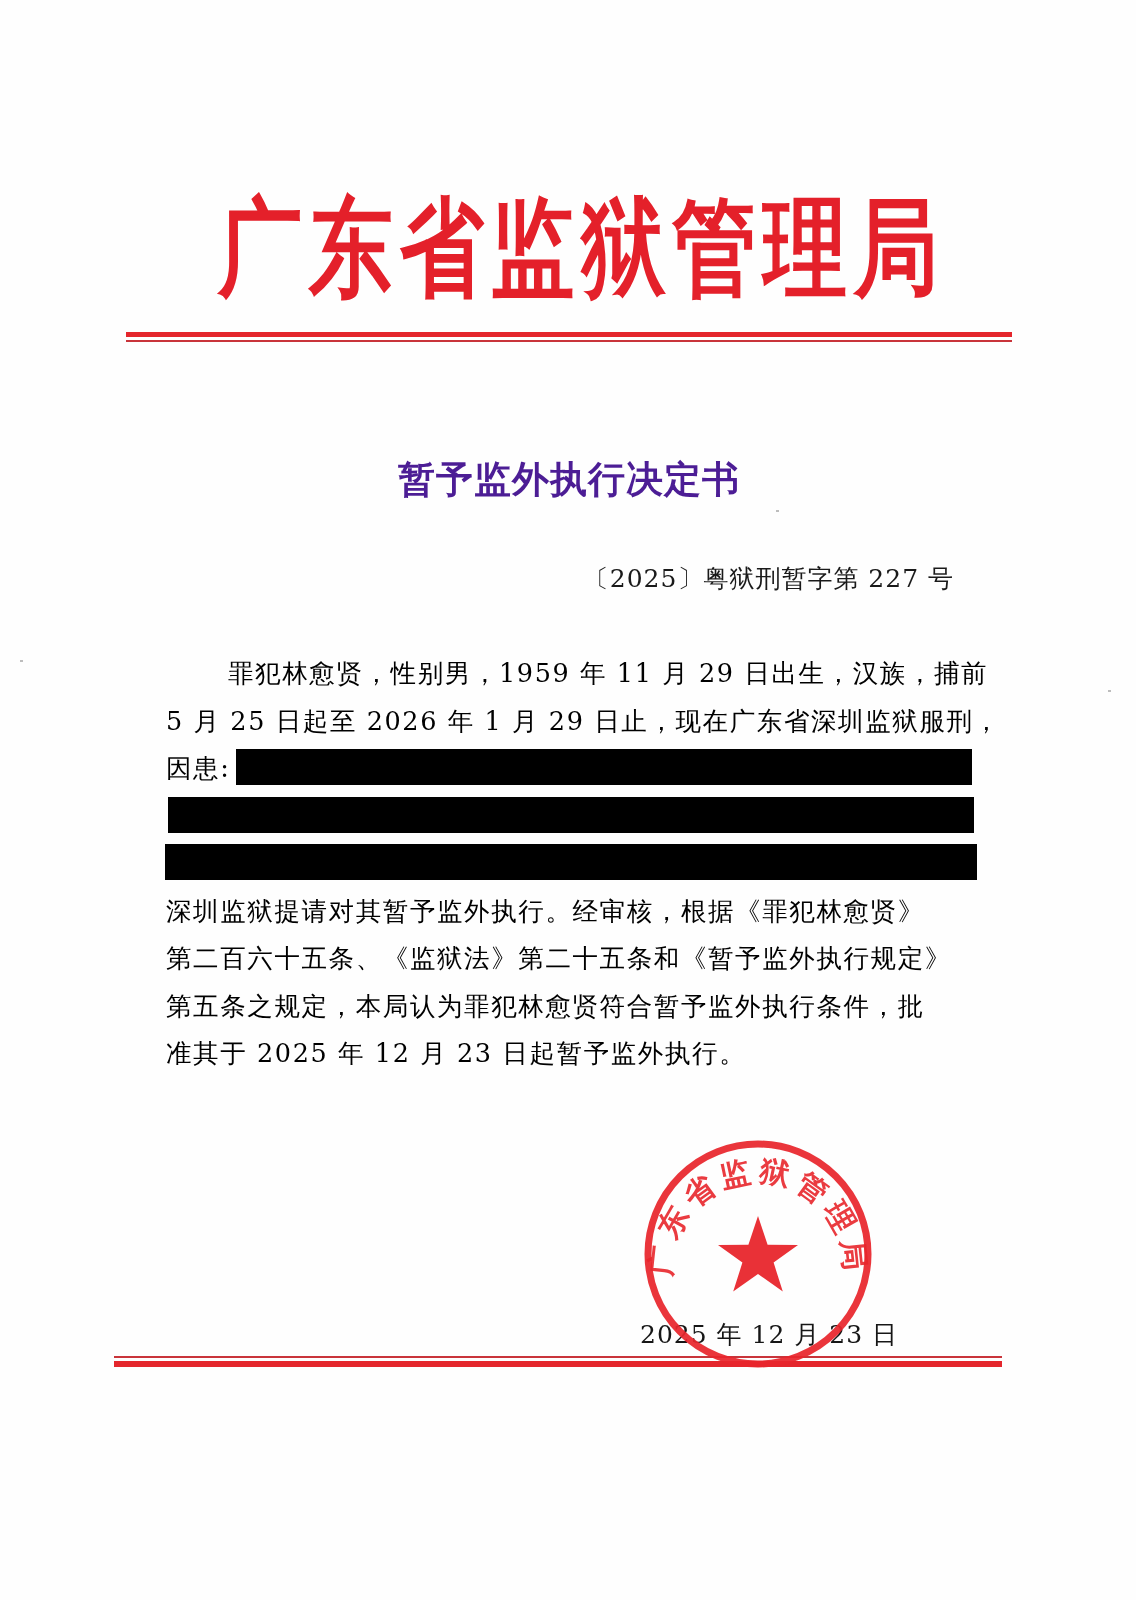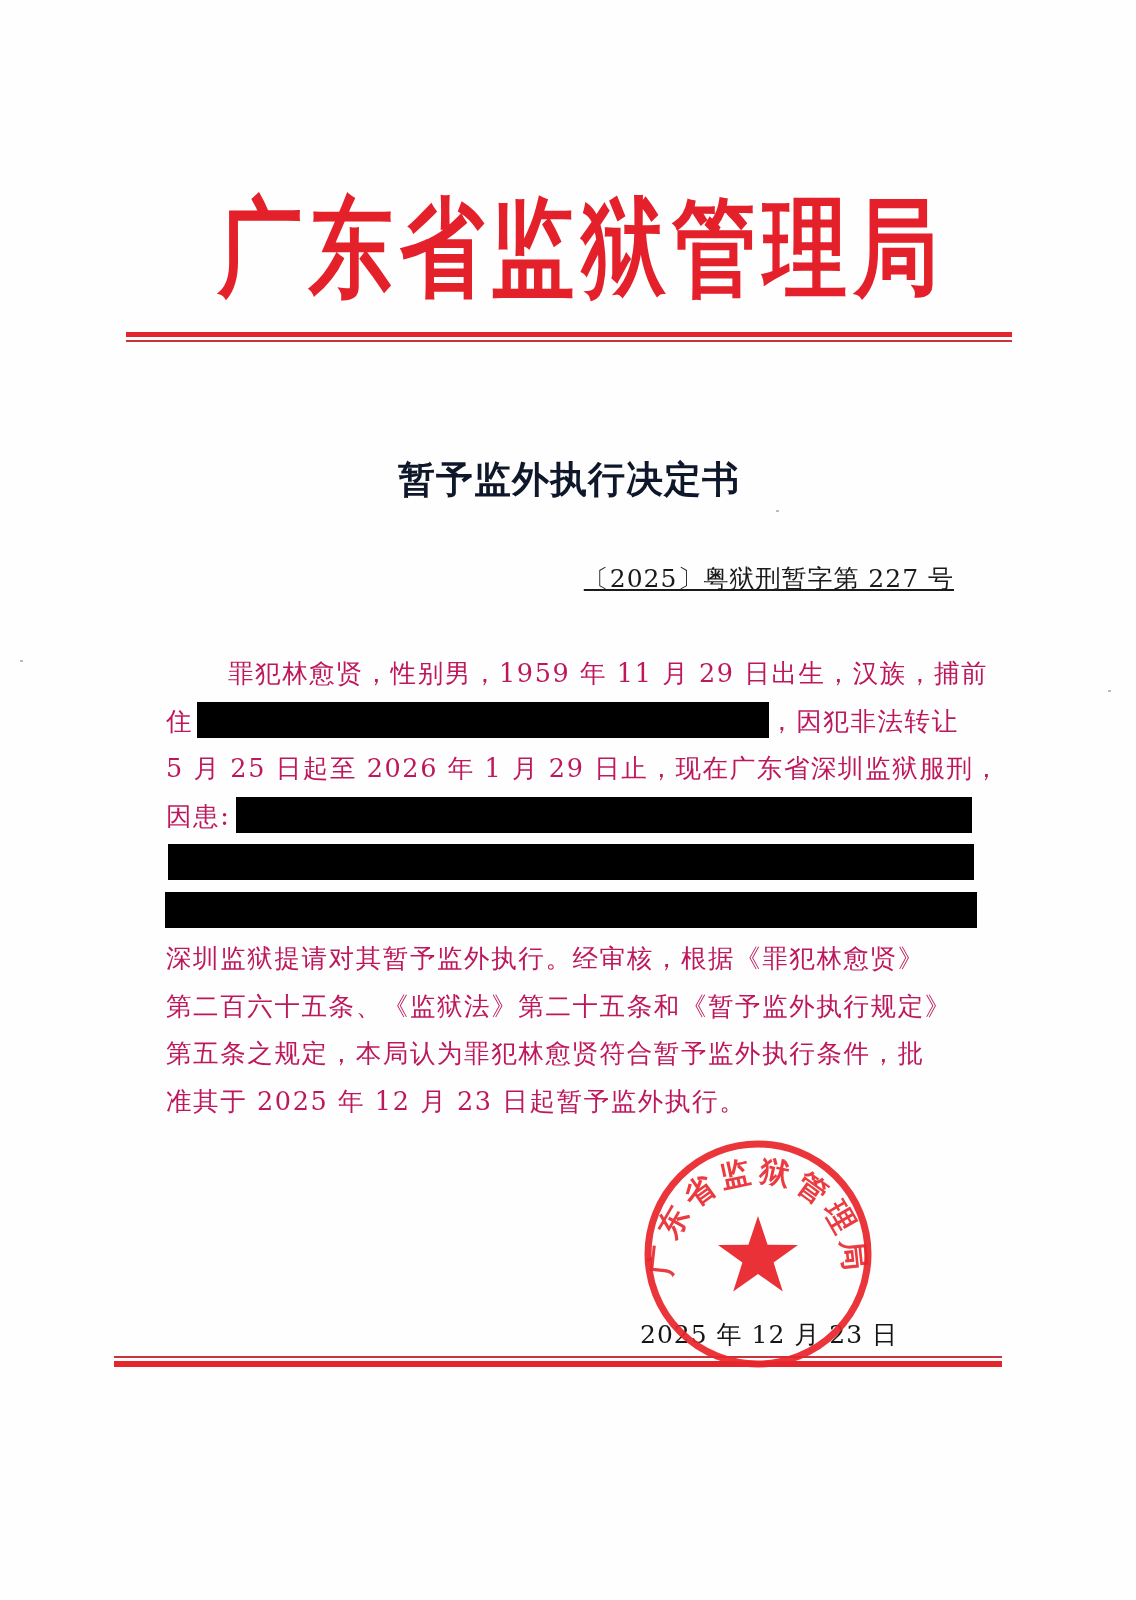--- a/index.html
+++ b/index.html
@@ -56,41 +56,40 @@
     .rule-bottom { top: 1356px; left: 114px; width: 888px; }
 
     
     .doc-title {
       position: absolute;
       left: 398px;
       top: 455px;
       font-size: 37px;
       font-weight: bold;
       letter-spacing: 1px;
-      color: #0f172a;
+      color: #4c1d95;
       font-family: "DejaVu Serif", "Liberation Serif", serif;
     }
     .doc-number {
       position: absolute;
       right: 182px;
       top: 562px;
       font-size: 25px;
       letter-spacing: 1px;
       color: #1a1a1a;
-      text-decoration: underline;
     }
     .body-text {
       position: absolute;
       left: 166px;
       top: 650px;
       width: 814px;
       font-size: 25.5px;
       line-height: 47.5px;
       letter-spacing: 1.6px;
-      color: #be185d;
+      color: #000000;
       text-align: justify;
     }
     .line {
       display: block;
       height: 47.5px;
       white-space: nowrap;
       position: relative;
     }
     .redact {
       display: inline-block;
@@ -148,23 +147,20 @@
     <div class="thin"></div>
   </div>
 
   <div class="doc-title">暂予监外执行决定书</div>
 
   <div class="doc-number">〔2025〕粤狱刑暂字第 227 号</div>
 
   <div class="body-text">
     <span class="line" style="padding-left: 62px;">罪犯林愈贤，性别男，1959 年 11 月 29 日出生，汉族，捕前</span>
 
-    <span class="line">
-      <span>住</span><span class="redact" style="width: 572px; margin-left: 4px;"></span><span>，因犯非法转让</span>
-    </span>
 
     <span class="line">5 月 25 日起至 2026 年 1 月 29 日止，现在广东省深圳监狱服刑，</span>
 
     <span class="line">
       <span>因患:</span><span class="redact" style="width: 736px; margin-left: 6px;"></span>
     </span>
 
     <span class="line">
       <span class="redact" style="width: 806px; margin-left: 2px;"></span>
     </span>

